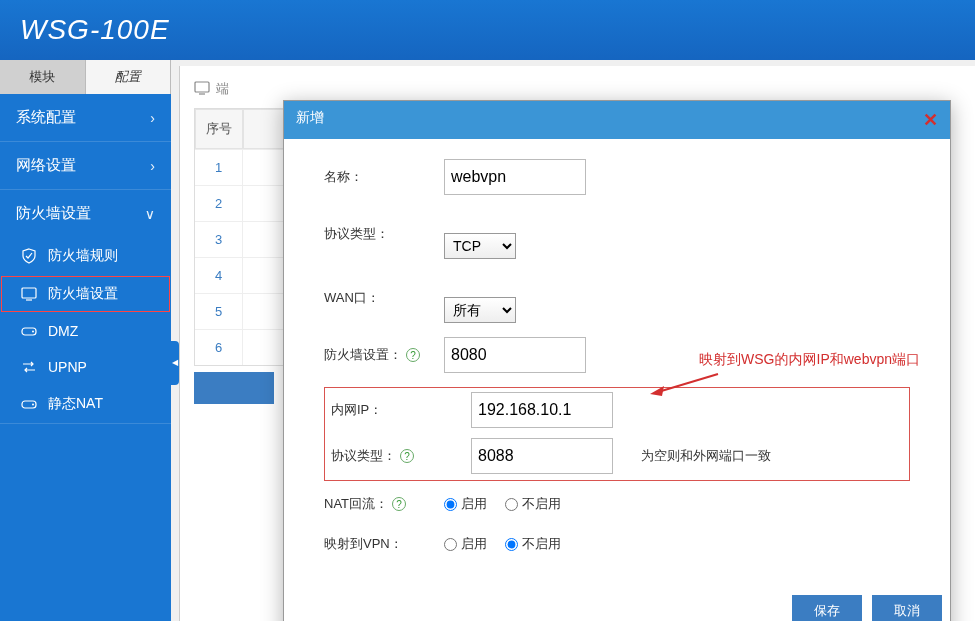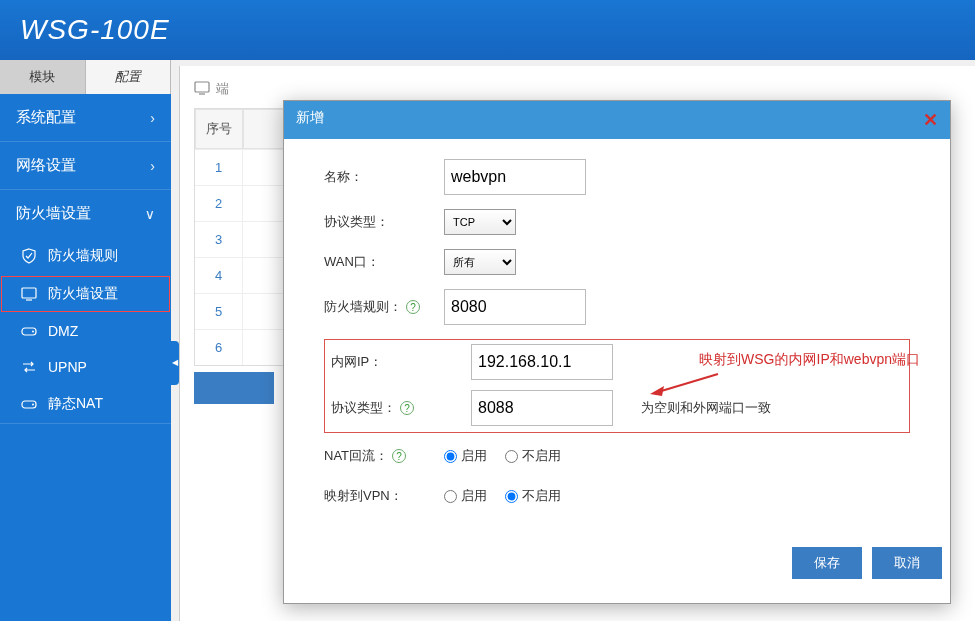--- a/index.html
+++ b/index.html
@@ -37,21 +37,21 @@
 .td-cell { padding: 10px; color: #3b7dc2; text-align: center; width: 48px; border-right: 1px solid #eee; }
 .td-rest { flex: 1; }
 .blue-bar { background: #3b7dc2; height: 32px; width: 80px; margin-top: 6px; }
 .modal { position: absolute; top: 100px; left: 283px; width: 668px; background: #fff; box-shadow: 0 4px 20px rgba(0,0,0,0.3); border: 1px solid #999; pointer-events: auto; }
 .modal-header { background: #3b95d6; color: #fff; padding: 8px 12px; display: flex; justify-content: space-between; align-items: flex-start; font-size: 14px; }
 .modal-close { color: #d32f2f; font-size: 18px; font-weight: bold; cursor: pointer; background: none; }
 .modal-body { padding: 20px 40px 10px 40px; }
 .form-row { display: flex; align-items: center; margin-bottom: 14px; min-height: 26px; }
 .form-label { width: 120px; color: #333; display: flex; align-items: center; gap: 4px; }
 .form-input { width: 142px; height: 36px; border: 1px solid #bbb; padding: 2px 6px; font-size: 16px; }
-.form-select { width: 72px; height: 26px; border: 1px solid #999; background: linear-gradient(#fff,#eee); font-size: 11px; padding-left: 4px; }
+.form-select { width: 72px; height: 26px; border: 1px solid #999; background: linear-gradient(#fff,#eee); font-size: 14px; padding-left: 4px; margin-top: 24px; }
 .help-badge { display: inline-flex; width: 14px; height: 14px; border: 1px solid #6a6; color: #393; border-radius: 50%; font-size: 10px; align-items: center; justify-content: center; }
 .radio-group { display: flex; gap: 18px; align-items: center; }
 .radio-opt { display: flex; align-items: center; gap: 4px; color: #333; }
 .hint-text { margin-left: 8px; color: #333; font-size: 13px; }
 .highlight-box { border: 1px solid #d9534f; padding: 4px 6px; margin-bottom: 10px; }
 .highlight-box .form-row { margin-bottom: 10px; gap: 20px; }
 .highlight-box .form-row:last-child { margin-bottom: 2px; }
 .modal-footer { padding: 14px 8px 24px 20px; display: flex; justify-content: flex-end; gap: 10px; }
 .btn { background: #3b7dc2; color: #fff; border: none; padding: 7px 22px; font-size: 13px; cursor: pointer; }
 
@@ -209,21 +209,21 @@
 
     <div class="form-row">
       <div class="form-label">WAN口：</div>
       <select class="form-select">
         <option>所有</option>
       </select>
     </div>
 
     <div class="form-row">
       <div class="form-label">
-        <span>防火墙规则：</span>
+        <span>防火墙设置：</span>
         <span class="help-badge">?</span>
       </div>
       <input class="form-input" value="8080" style="">
     </div>
 
     <div class="highlight-box">
       <div class="form-row">
         <div class="form-label">内网IP：</div>
         <input class="form-input" value="192.168.10.1" style="">
       </div>

